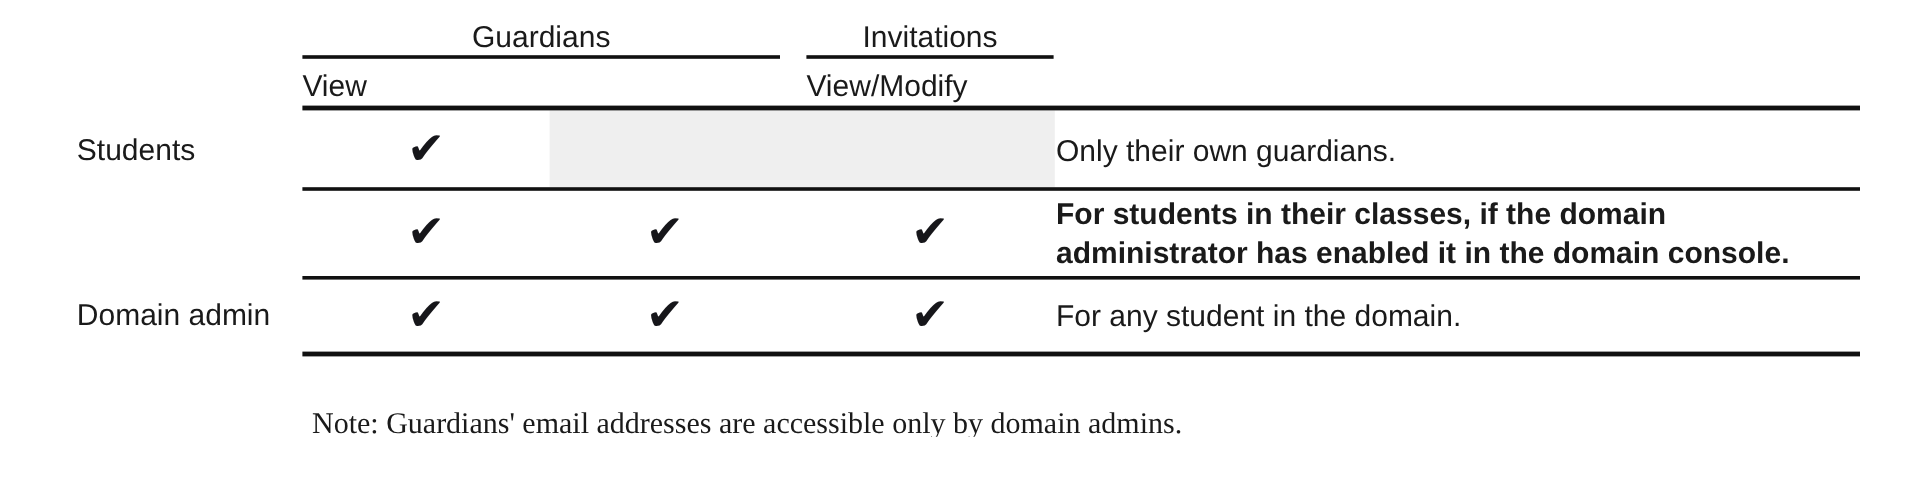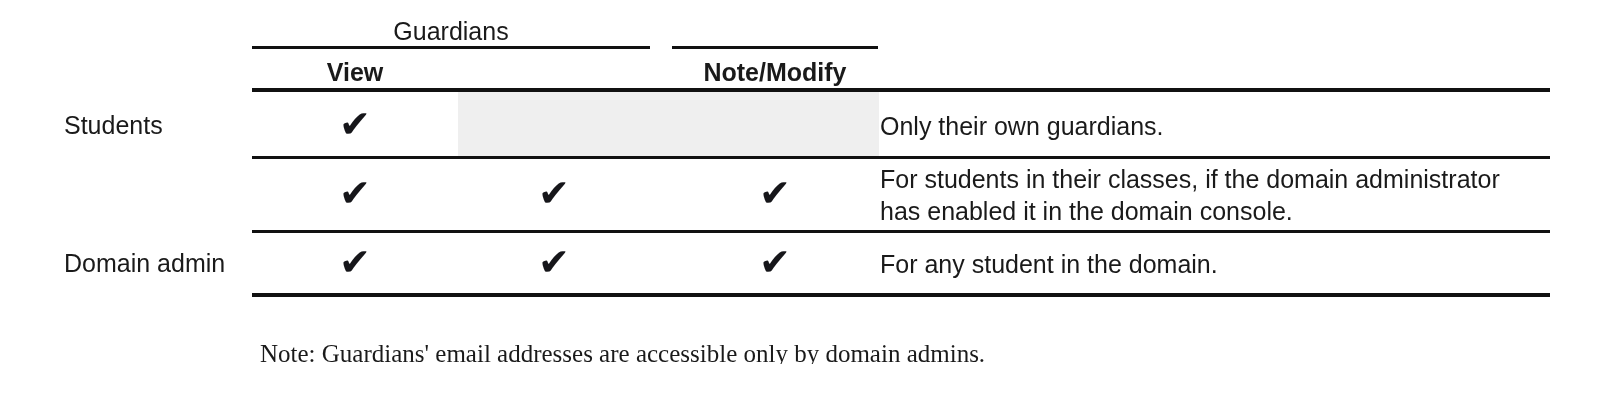--- a/index.html
+++ b/index.html
@@ -50,23 +50,21 @@
     color: #1a1a1a;
     white-space: pre;
   }
   .txt-wrap { white-space: normal; }
 
   .grp-head {
     text-align: center;
     font-size: 25px;
   }
   .sub-head {
-    text-align: center;
     font-size: 25px;
-    font-weight: bold;
   }
 
   .row-label {
     font-size: 25px;
   }
 
   .check {
     position: absolute;
     font-size: 38px;
     line-height: 38px;
@@ -95,28 +93,29 @@
 </style>
 </head>
 <body>
 
 <div class="page">
 
   <div class="shaded-cell"></div>
 
   <div class="txt grp-head" style="left:240px; top:16px; width:398px;">Guardians</div>
 
+  <div class="txt grp-head" style="left:660px; top:16px; width:206px;">Invitations</div>
 
   <div class="rule rule-thin" style="left:240px; top:46px; width:398px;"></div>
   <div class="rule rule-thin" style="left:660px; top:46px; width:206px;"></div>
 
   <div class="txt sub-head" style="left:240px; top:57px; width:206px;">View</div>
 
 
-  <div class="txt sub-head" style="left:660px; top:57px; width:206px;">Note/Modify</div>
+  <div class="txt sub-head" style="left:660px; top:57px; width:206px;">View/Modify</div>
 
   <div class="rule rule-thick" style="left:240px; top:88px; width:1298px;"></div>
 
   <div class="txt row-label" style="left:52px; top:110px;">Students</div>
 
   <div class="check" style="left:240px; top:105px; width:206px;">✔</div>
 
   <div class="check" style="left:446px; top:105px; width:192px;"></div>
 
   <div class="check" style="left:660px; top:105px; width:206px;"></div>
@@ -125,21 +124,21 @@
 
   <div class="rule rule-thin" style="left:240px; top:156px; width:1298px;"></div>
 
 
   <div class="check" style="left:240px; top:174px; width:206px;">✔</div>
 
   <div class="check" style="left:446px; top:174px; width:192px;">✔</div>
 
   <div class="check" style="left:660px; top:174px; width:206px;">✔</div>
 
-  <div class="desc txt-wrap" style="left:868px; top:163px; width:650px;">For students in their classes, if the domain administrator has enabled it in the domain console.</div>
+  <div class="desc txt-wrap" style="left:868px; top:163px; width:650px;font-weight:bold;">For students in their classes, if the domain administrator has enabled it in the domain console.</div>
 
   <div class="rule rule-thin" style="left:240px; top:230px; width:1298px;"></div>
 
   <div class="txt row-label" style="left:52px; top:248px;">Domain admin</div>
 
   <div class="check" style="left:240px; top:243px; width:206px;">✔</div>
 
   <div class="check" style="left:446px; top:243px; width:192px;">✔</div>
 
   <div class="check" style="left:660px; top:243px; width:206px;">✔</div>

